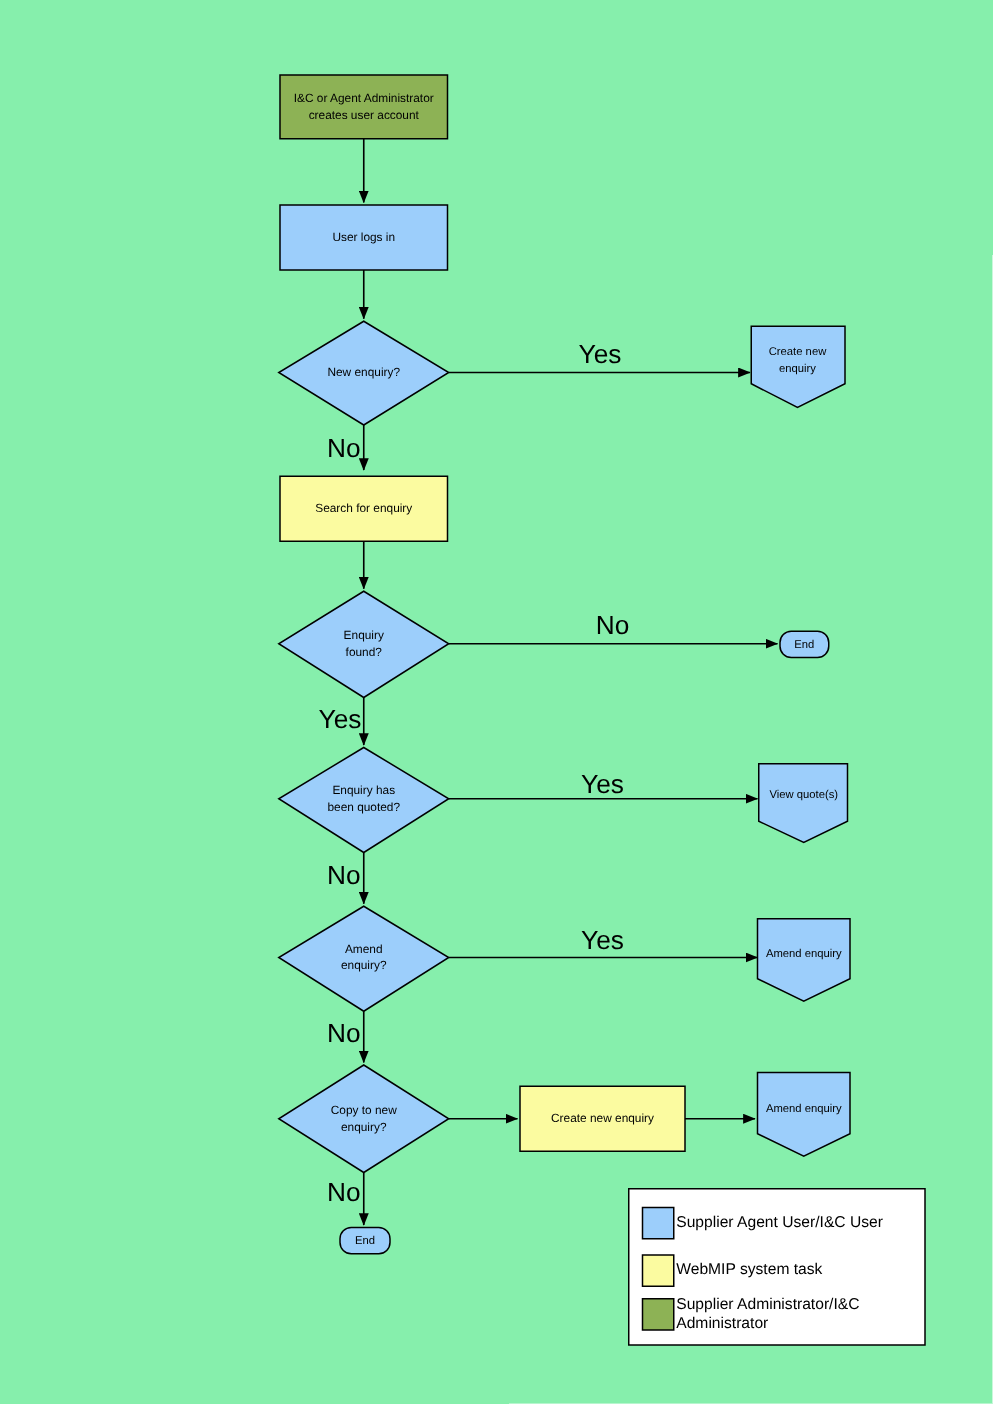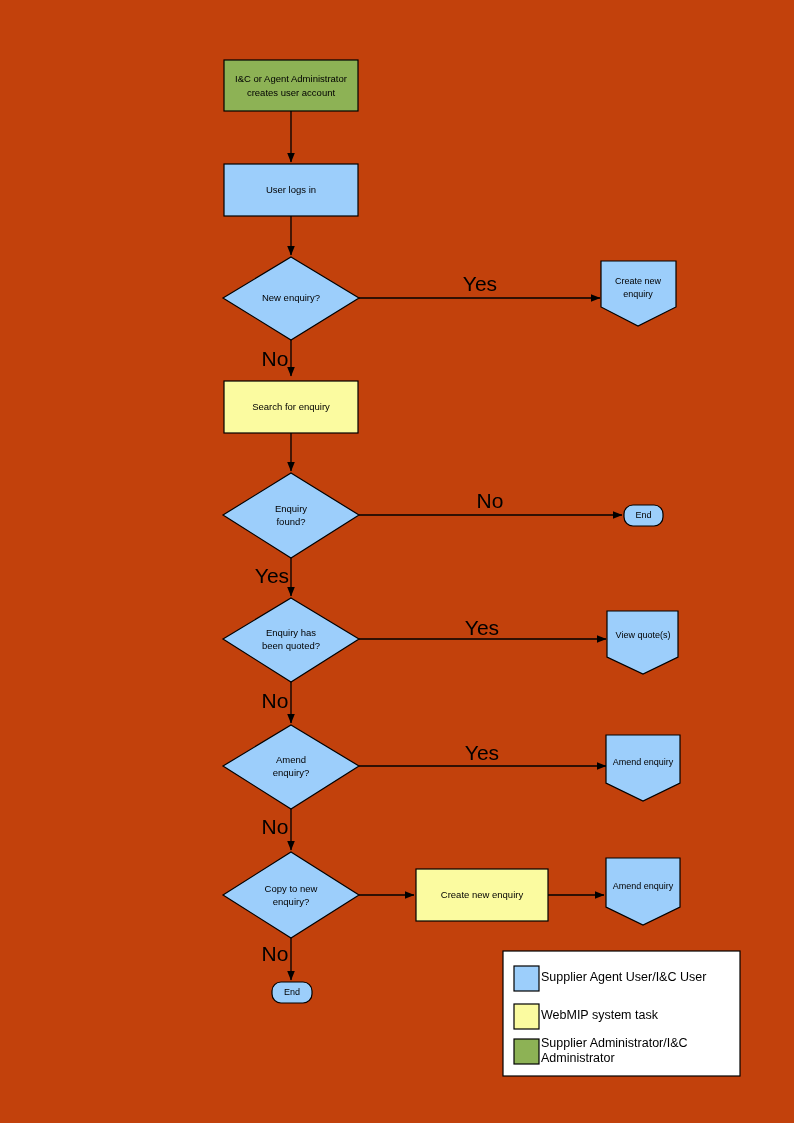--- a/index.html
+++ b/index.html
@@ -8,21 +8,21 @@
     padding: 0;
     background: #ffffff;
   }
   body {
     font-family: "Liberation Sans", sans-serif;
   }
   #canvas {
     position: relative;
     width: 794px;
     height: 1123px;
-    background: #c2410c;
+    background: #86efac;
     overflow: hidden;
   }
   #flow-svg {
     position: absolute;
     left: 0;
     top: 0;
     width: 794px;
     height: 1123px;
   }
   .node-shape {

